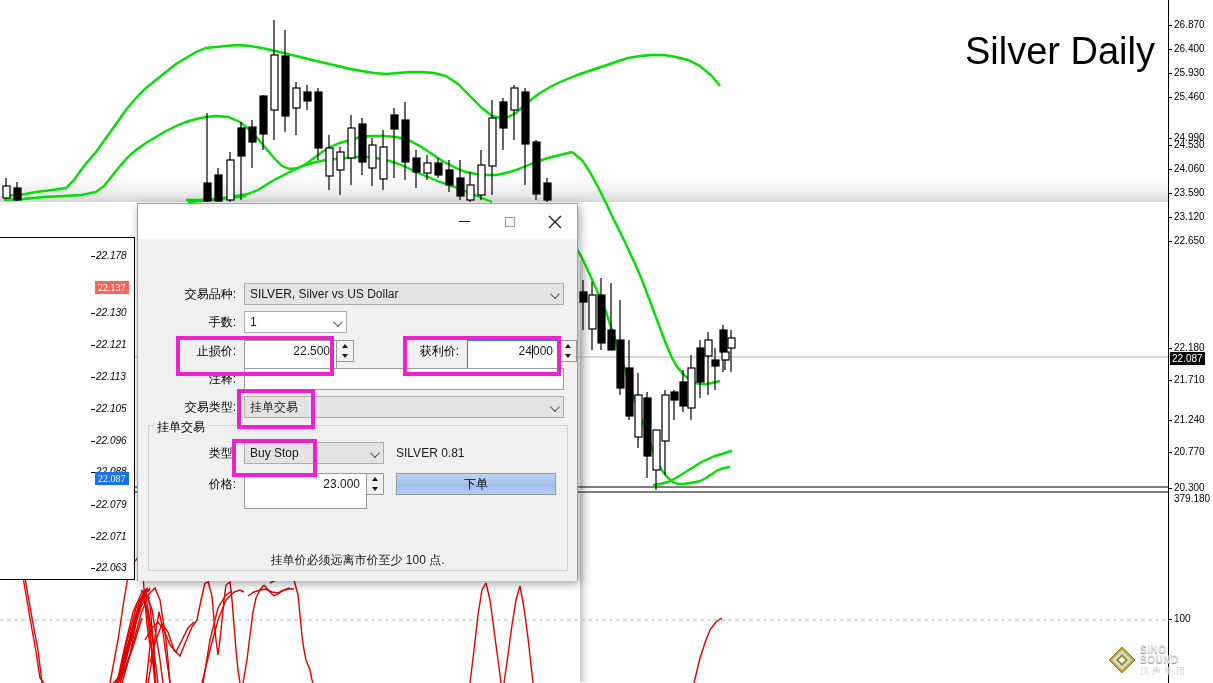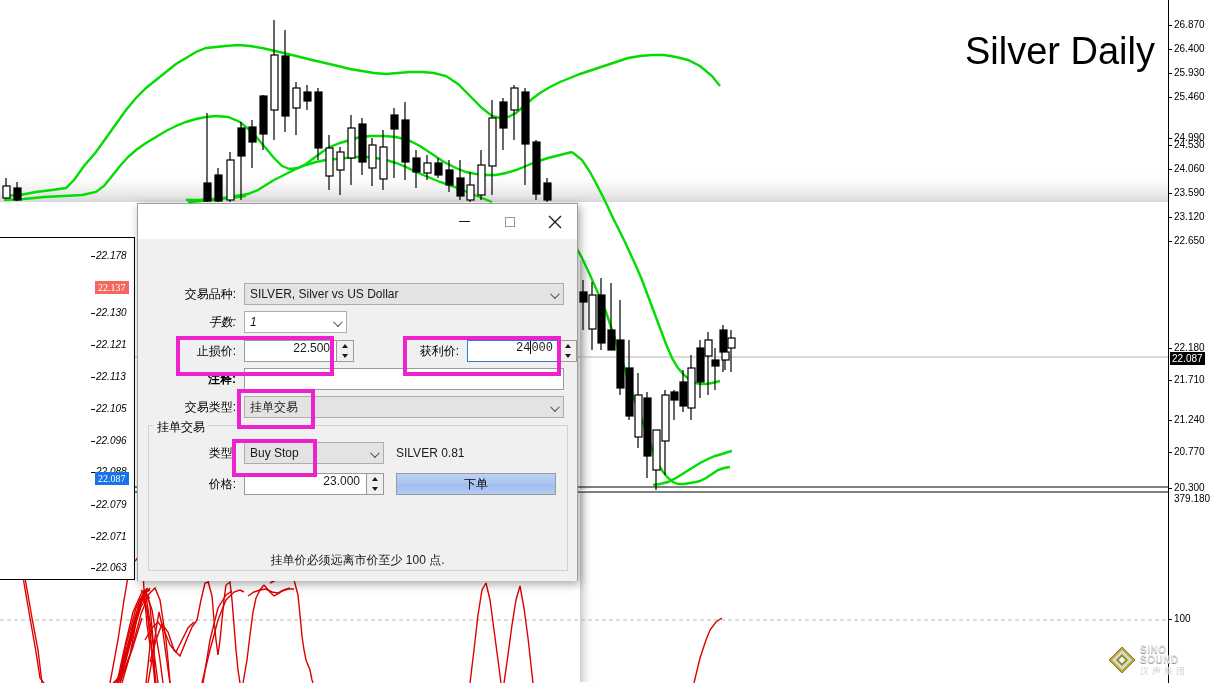--- a/index.html
+++ b/index.html
@@ -215,23 +215,23 @@
     display: flex;
     height: 22px;
   }
   .numfield {
     height: 22px;
     border: 1px solid #9a9a9a;
     background: #fff;
     font-size: 12px;
     color: #1a1a1a;
     text-align: right;
-    padding: 0 6px;
+    padding: 17px 6px;
     display: flex;
-    align-items: flex-start;
+    align-items: flex-end;
     justify-content: flex-end;
     position: relative;
   }
   .numfield.focused { border: 1px solid #2a7fd4; }
   .caret {
     display: inline-block;
     width: 1px; height: 13px;
     background: #000;
     margin: 0 0px;
     vertical-align: middle;
@@ -670,21 +670,21 @@
     <div class="dlg-body">
 
       <div class="row" style="left:22px; top:44px;">
         <div class="lbl" style="width:76px;">交易品种:</div>
         <div class="combo" style="width:320px; margin-left:8px;">
           <span>SILVER, Silver vs US Dollar</span>
           <span class="chev"></span>
         </div>
       </div>
 
-      <div class="row" style="left:22px; top:72px;font-style:italic;">
+      <div class="row" style="left:22px; top:72px;">
         <div class="lbl" style="width:76px;">手数:</div>
         <div class="combo" style="width:103px; margin-left:8px; background:#ffffff;">
           <span>1</span>
           <span class="chev"></span>
         </div>
       </div>
 
       <div class="row" style="left:22px; top:101px;">
         <div class="lbl" style="width:76px;">止损价:</div>
         <div class="spin-wrap" style="margin-left:8px;">
@@ -698,37 +698,37 @@
             <div>
                 <span class="sp-dn"></span>
               </div>
           </div>
         </div>
       </div>
 
       <div class="row" style="left:265px; top:101px;">
         <div class="lbl" style="width:56px;">获利价:</div>
         <div class="spin-wrap" style="margin-left:8px;">
-          <div class="numfield focused" style="width:93px;font-family:Liberation Mono, monospace;">
+          <div class="numfield focused" style="width:93px;">
             <span>24</span>
               <span class="caret"></span>
               <span>000</span>
           </div>
           <div class="spinner">
             <div>
                 <span class="sp-up"></span>
               </div>
             <div>
                 <span class="sp-dn"></span>
               </div>
           </div>
         </div>
       </div>
 
-      <div class="row" style="left:22px; top:129px;font-weight:bold;">
+      <div class="row" style="left:22px; top:129px;">
         <div class="lbl" style="width:76px;">注释:</div>
         <div class="textfield" style="width:320px; margin-left:8px;">
           <span></span>
         </div>
       </div>
 
       <div class="row" style="left:22px; top:157px;">
         <div class="lbl" style="width:76px;">交易类型:</div>
         <div class="combo" style="width:320px; margin-left:8px;">
           <span>挂单交易</span>

